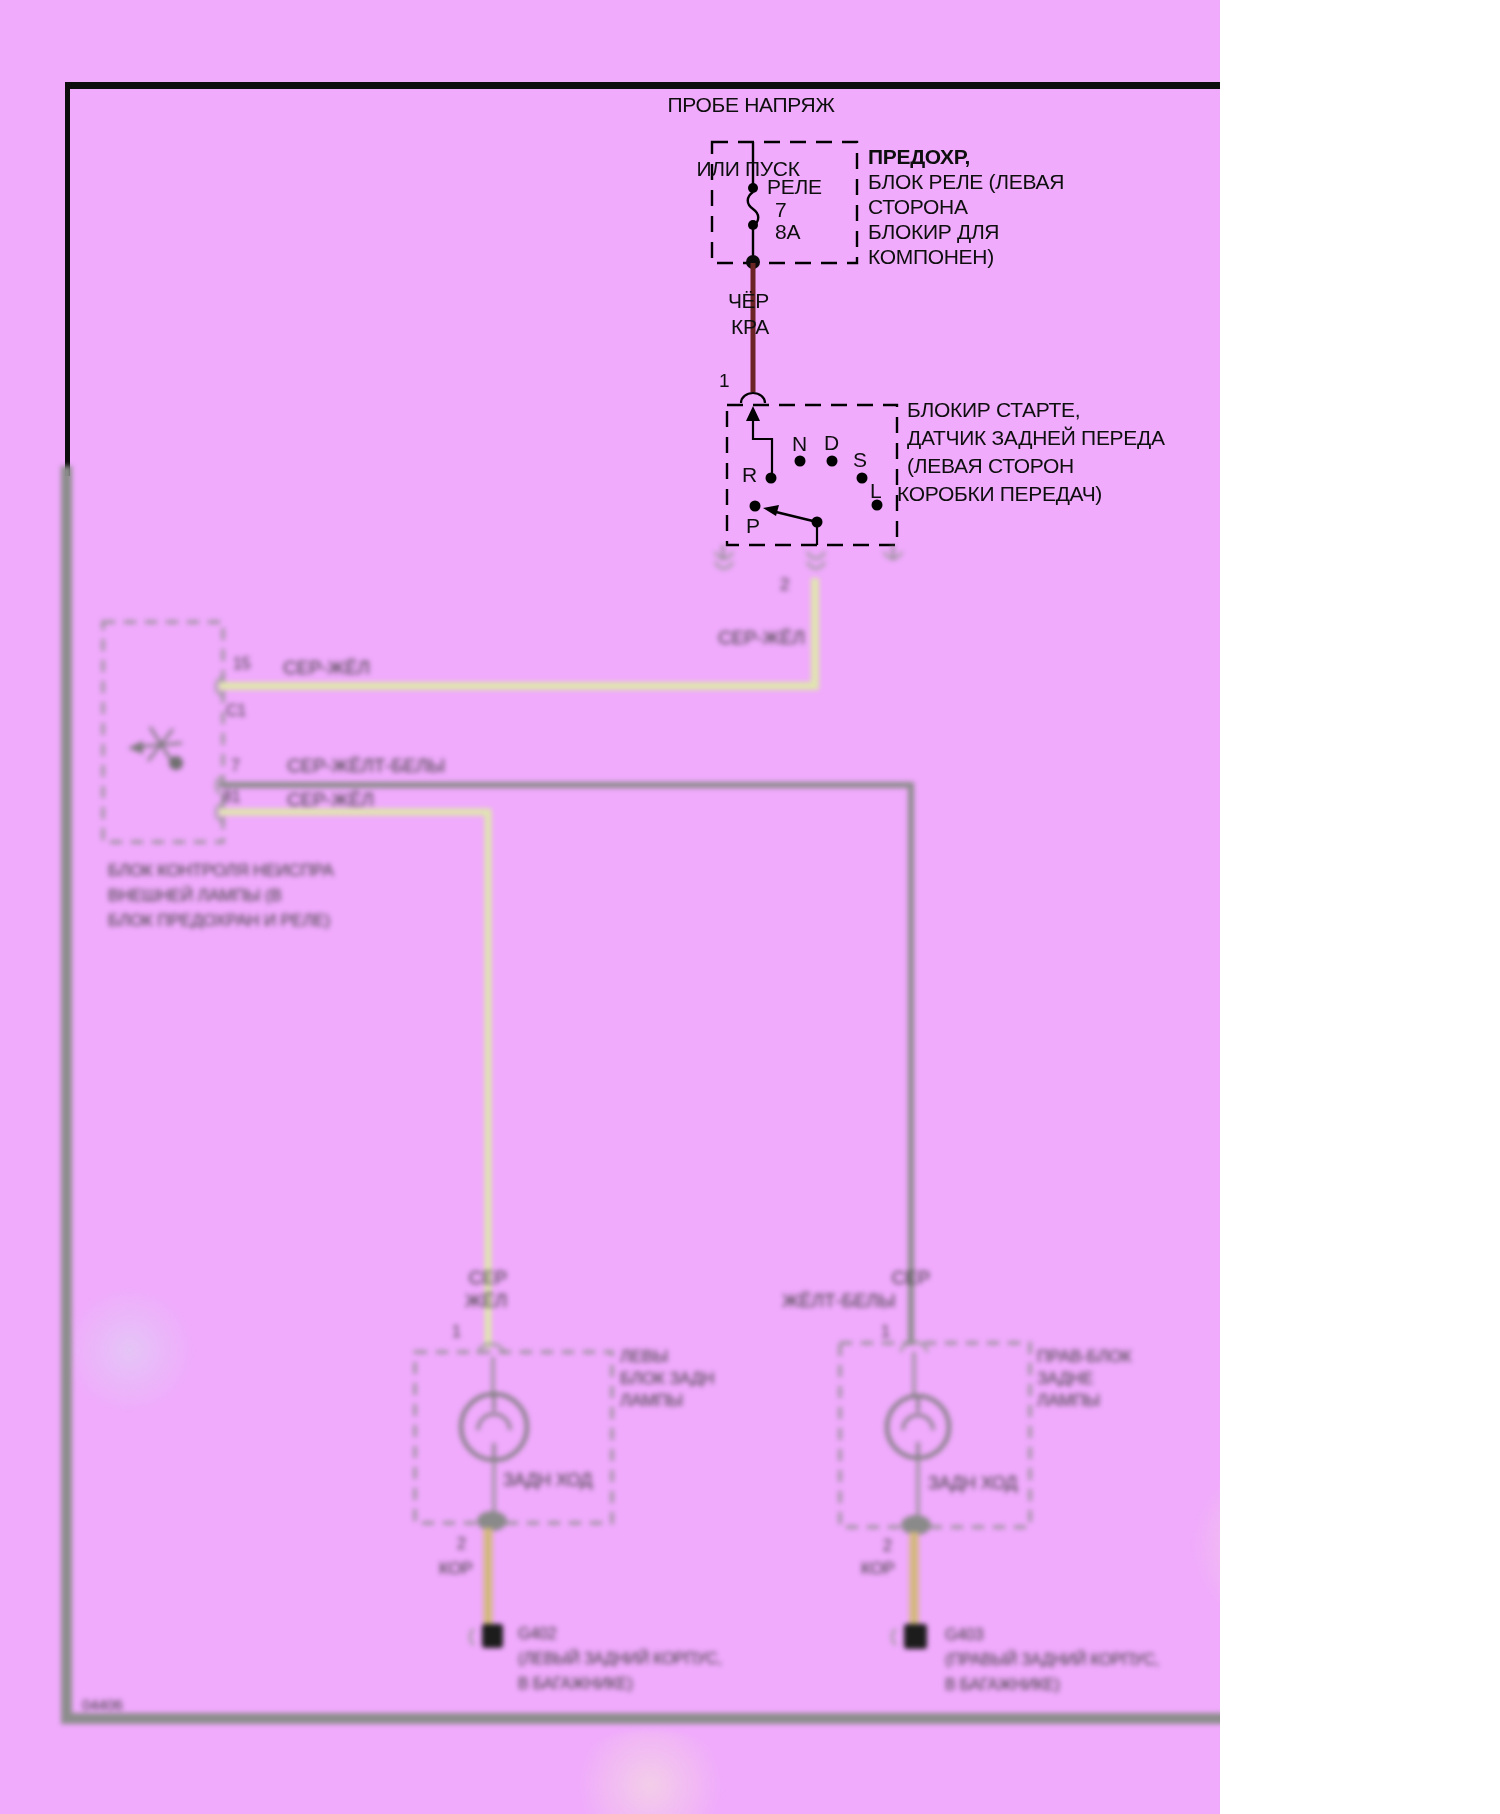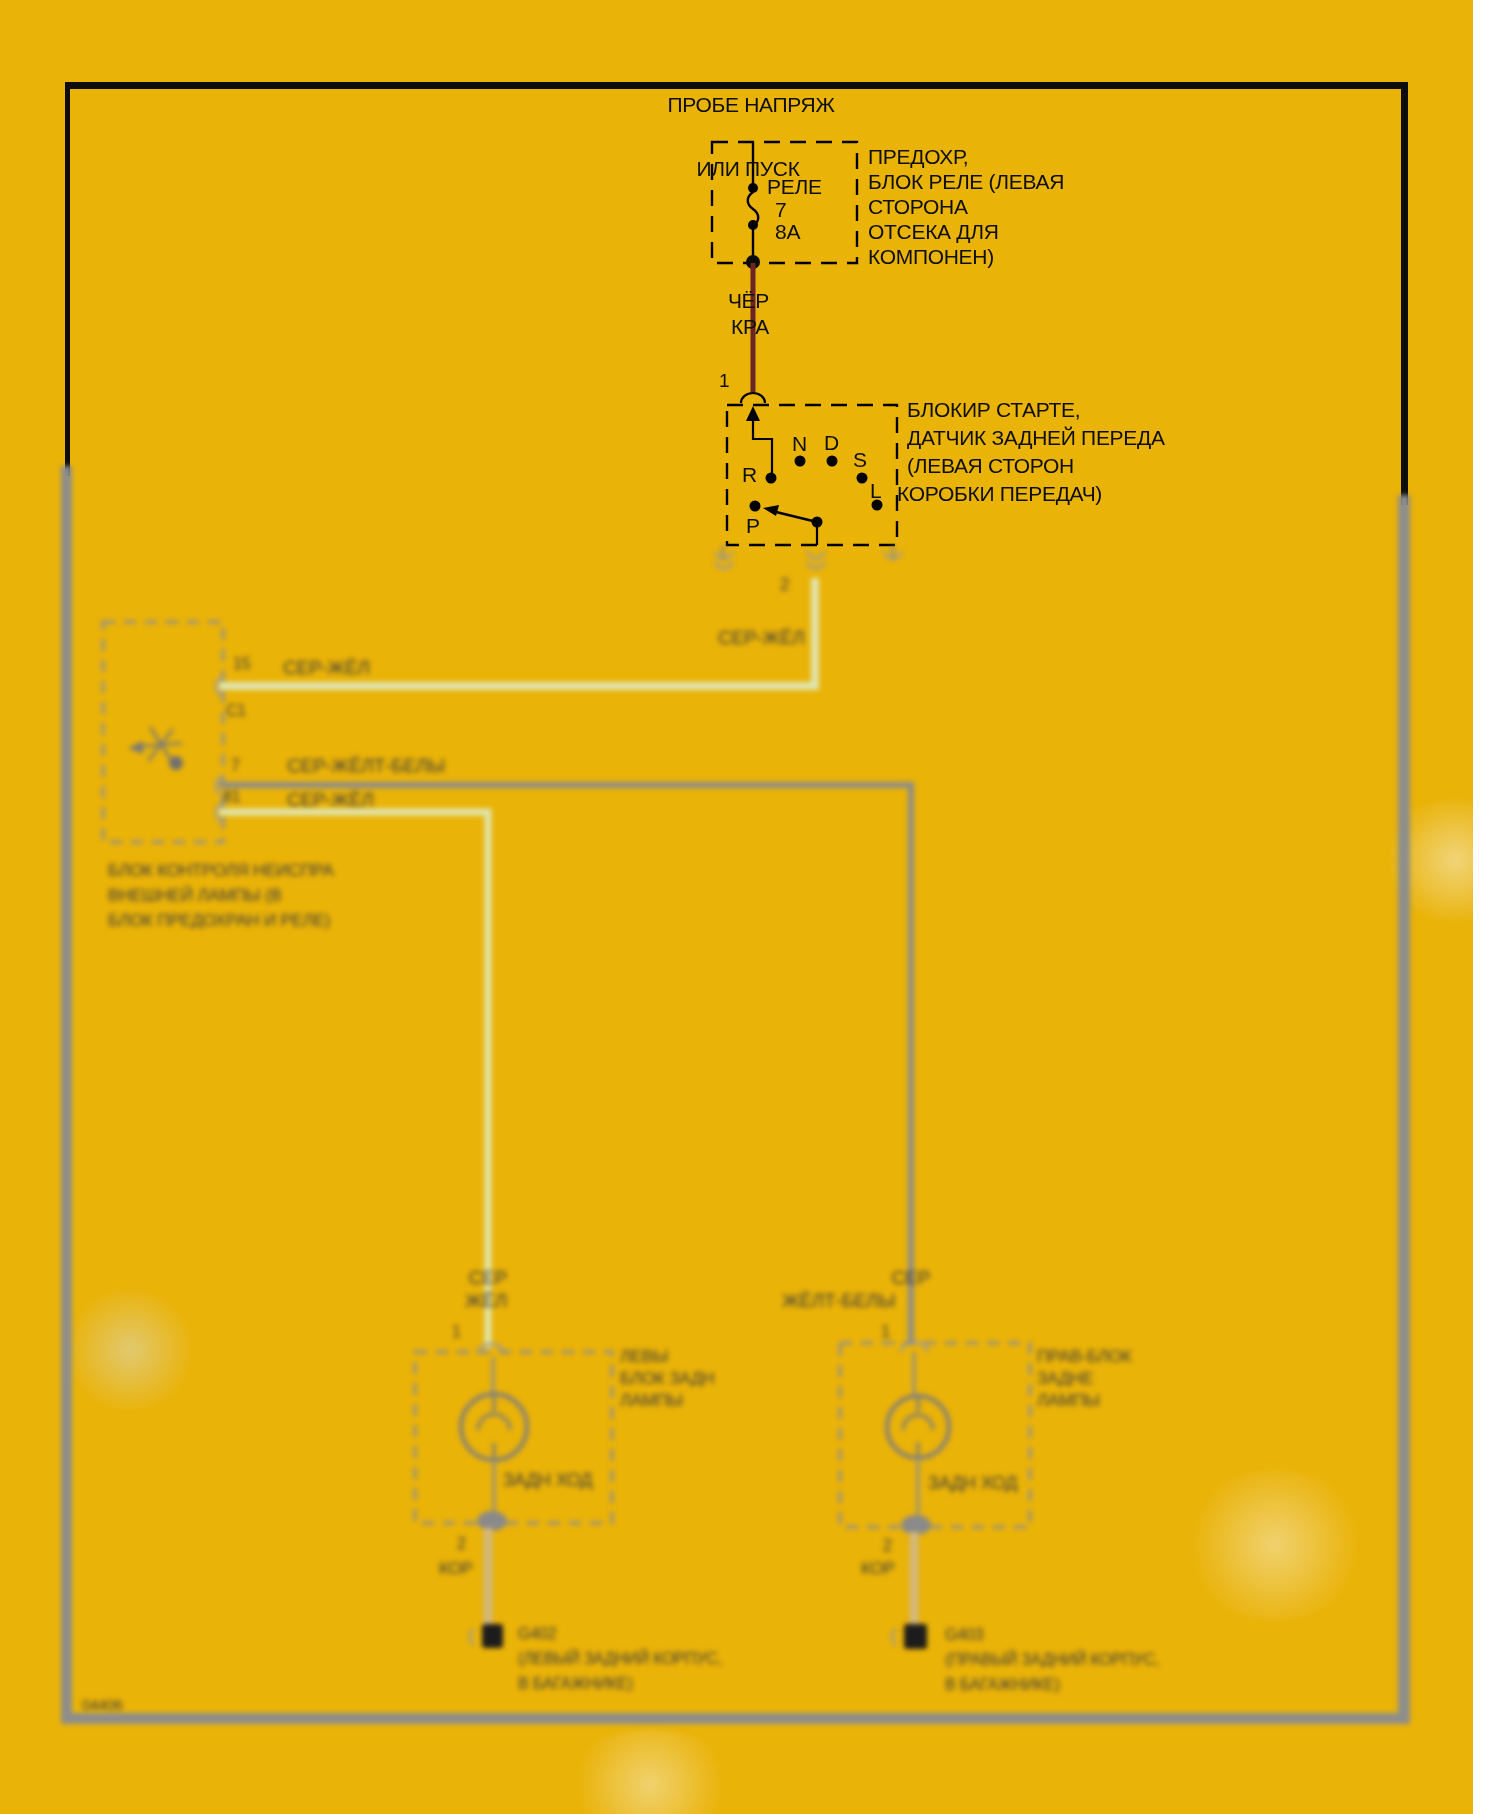--- a/index.html
+++ b/index.html
@@ -1,18 +1,18 @@
 <!DOCTYPE html>
 <html><head>
 <meta charset="utf-8">
 <style>
   html,body{margin:0;padding:0;background:#fff;}
   #canvas{
-    position:relative;width:1473px;height:1814px;background:#eab308;overflow:hidden;
-    font-family:"Liberation Sans","DejaVu Sans",sans-serif;color:#111;
+    position:relative;width:1192px;height:1814px;background:#f0abfc;overflow:hidden;
+    font-family:"Liberation Sans","DejaVu Sans",sans-serif;color:#111;padding-left:28px;
   }
   svg{position:absolute;left:0;top:0;pointer-events:none;}
   .t{position:absolute;white-space:nowrap;font-size:21px;letter-spacing:-0.3px;color:#0e0e0e;line-height:1;}
   .tc{transform:translateX(-50%);}
   .tr{transform:translateX(-100%);margin-left:27px;}
   .small{font-size:19px;}
   #blur-layer{position:absolute;left:0;top:0;width:1500px;height:1814px;filter:blur(2.4px);}
   .b{position:absolute;white-space:nowrap;font-size:19px;letter-spacing:-0.2px;color:#3d3d3d;line-height:1;}
   .b16{font-size:16px;}
   .b17{font-size:17px;}
@@ -61,24 +61,24 @@
     <line x1="817" y1="522" x2="817" y2="545" stroke="#000" stroke-width="2.2"></line>
   </svg>
 
   <div class="t tc" style="left:751px;top:94px;">ПРОБЕ НАПРЯЖ</div>
   <div class="t tc" style="left:748px;top:119px;margin-top:39px;">ИЛИ ПУСК</div>
 
   <div class="t" style="left:767px;top:176px;">РЕЛЕ</div>
   <div class="t" style="left:775px;top:199px;">7</div>
   <div class="t" style="left:775px;top:221px;">8А</div>
 
-  <div class="t" style="left:868px;top:146px;">ПРЕДОХР,</div>
+  <div class="t" style="left:868px;top:146px;font-weight:bold;">ПРЕДОХР,</div>
   <div class="t" style="left:868px;top:171px;">БЛОК РЕЛЕ (ЛЕВАЯ</div>
   <div class="t" style="left:868px;top:196px;">СТОРОНА</div>
-  <div class="t" style="left:868px;top:221px;">ОТСЕКА ДЛЯ</div>
+  <div class="t" style="left:868px;top:221px;">БЛОКИР ДЛЯ</div>
   <div class="t" style="left:868px;top:246px;">КОМПОНЕН)</div>
 
   <div class="t tr" style="left:742px;top:290px;">ЧЁР</div>
   <div class="t tr" style="left:742px;top:316px;">КРА</div>
 
   <div class="t small" style="left:719px;top:371px;">1</div>
 
   <div class="t" style="left:742px;top:464px;">R</div>
   <div class="t" style="left:792px;top:433px;">N</div>
   <div class="t" style="left:824px;top:432px;">D</div>

